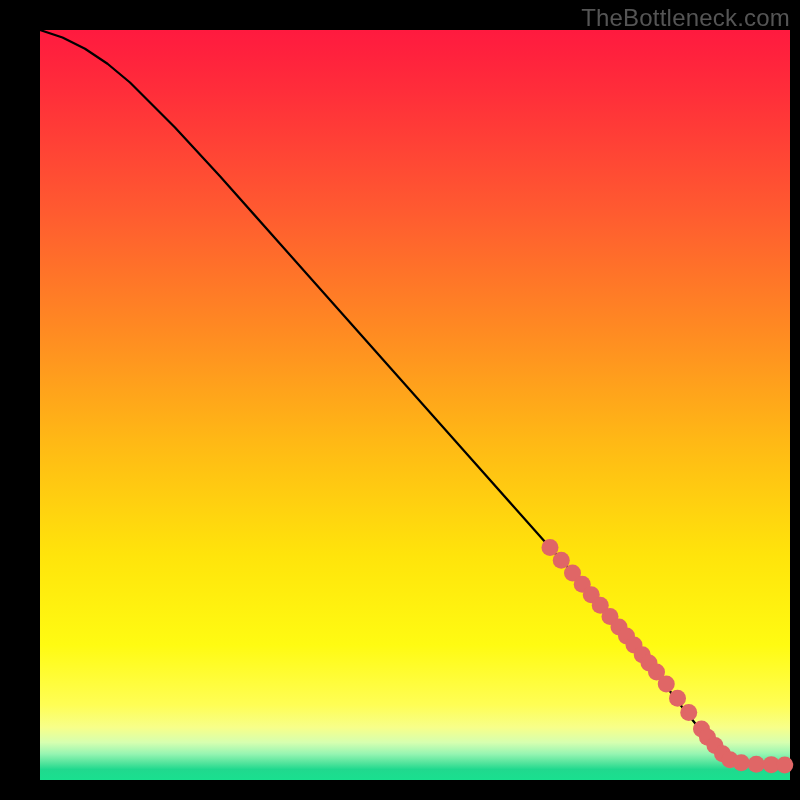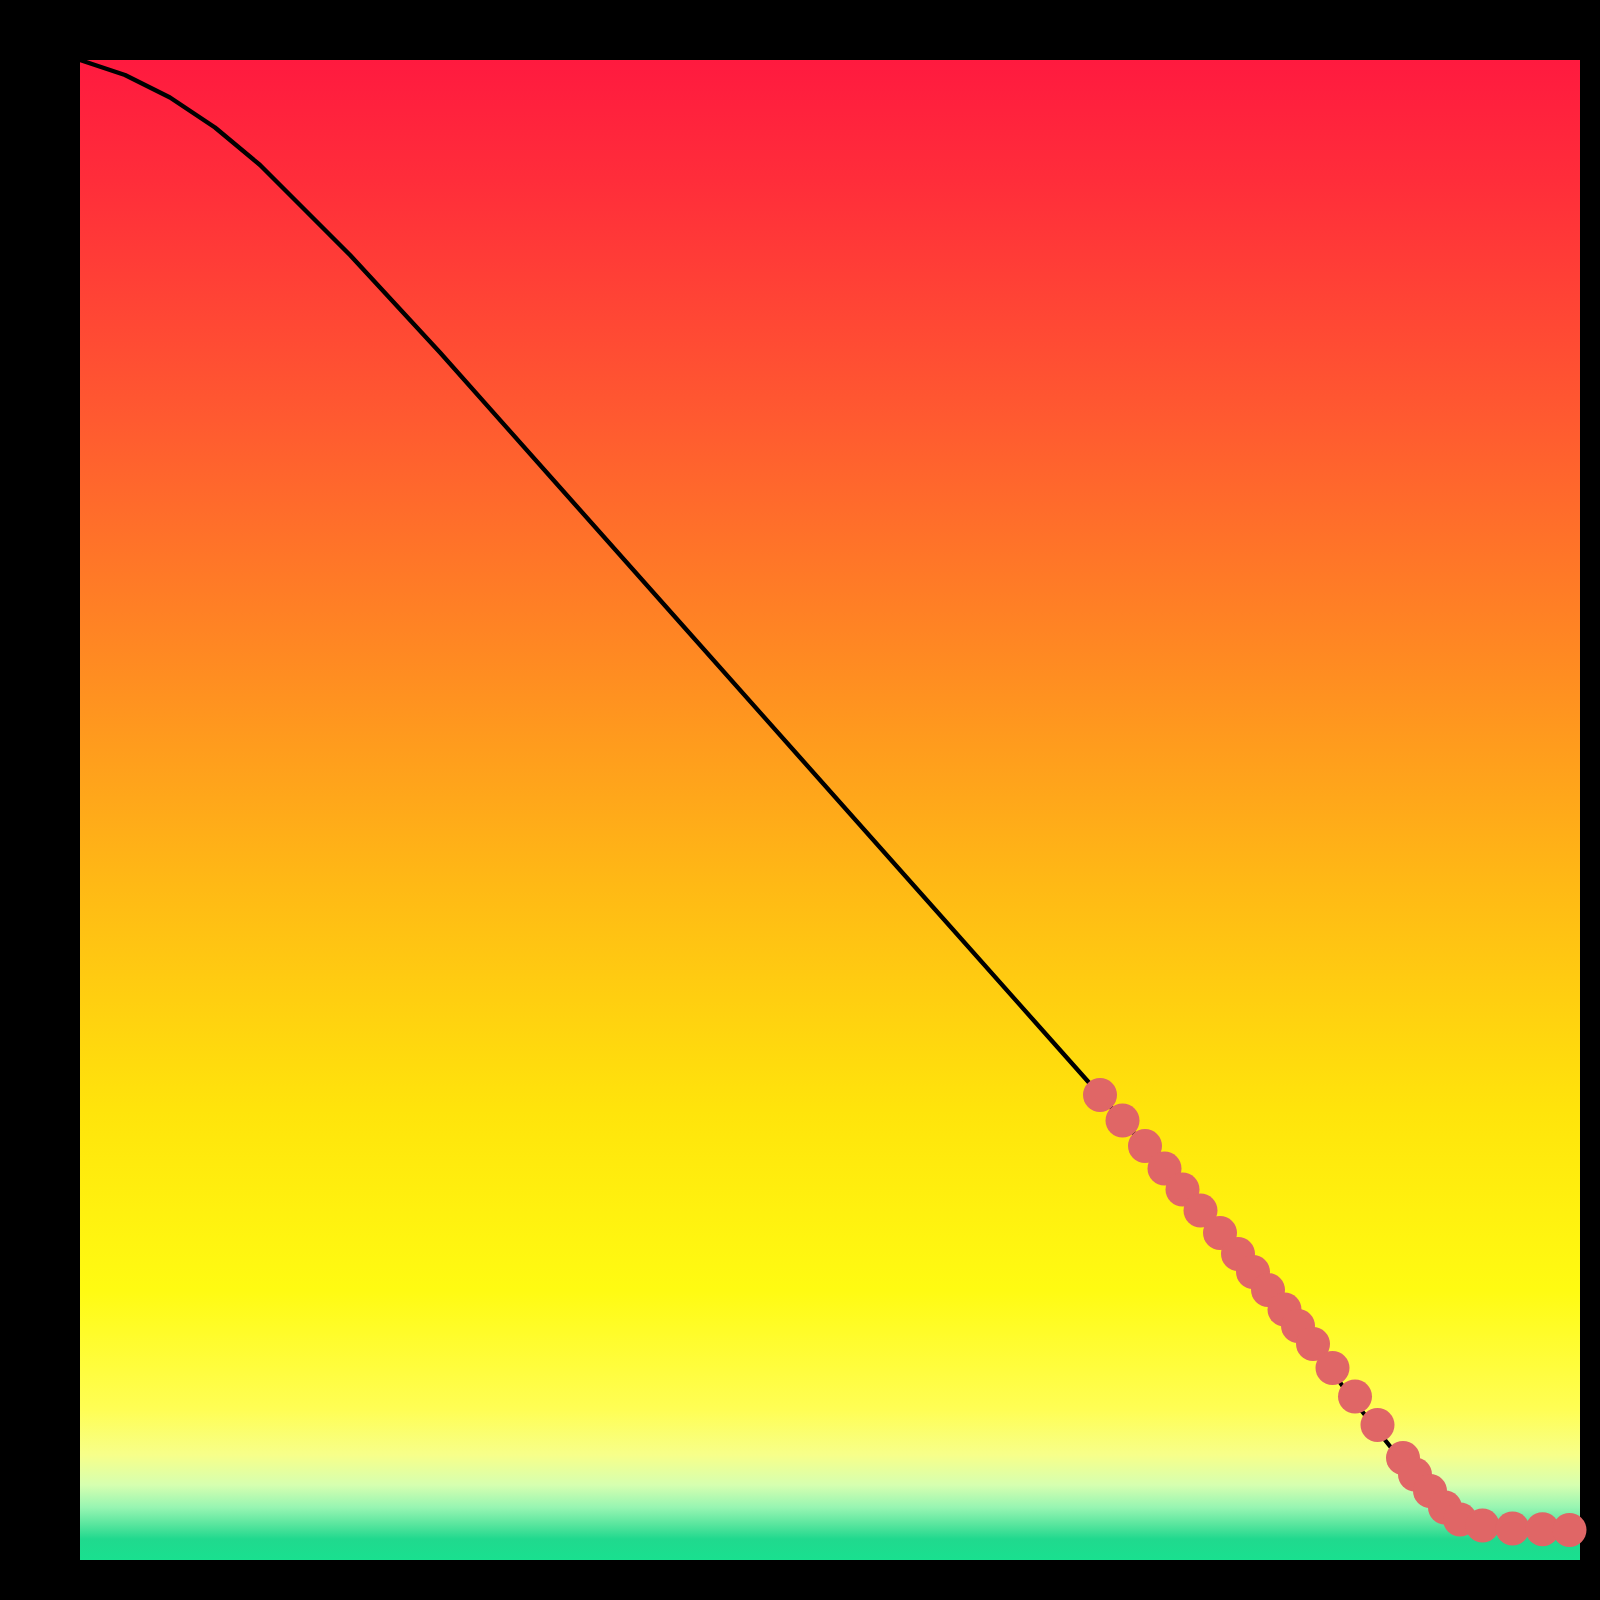--- a/index.html
+++ b/index.html
@@ -69,20 +69,21 @@
   }
   .pt {
     fill: #e06666;
     stroke: none;
   }
 </style>
 </head>
 <body>
 
 <div class="frame">
+  <div class="watermark">TheBottleneck.com</div>
 
   <div class="plot">
     <svg class="curve" viewBox="0 0 750 750" preserveAspectRatio="none">
       <path id="curve-path" class="line" d="M0.00 0.00 L22.50 7.50 L45.00 18.75 L67.50 33.75 L90.00 52.50 L112.50 75.00 L135.00 97.50 L180.00 146.25 L240.00 213.75 L300.00 281.25 L360.00 348.75 L420.00 416.25 L480.00 483.75 L540.00 551.25 L585.00 603.75 L615.00 641.25 L637.50 671.25 L652.50 690.00 L667.50 708.75 L682.50 723.75 L705.00 732.75 L727.50 734.25 L750.00 735.00"></path>
       <g id="points">
           <circle cx="510.00" cy="517.50" r="8.5" class="pt"></circle>
           <circle cx="521.25" cy="530.25" r="8.5" class="pt"></circle>
           <circle cx="532.50" cy="543.00" r="8.5" class="pt"></circle>
           <circle cx="542.25" cy="554.25" r="8.5" class="pt"></circle>
           <circle cx="551.25" cy="564.75" r="8.5" class="pt"></circle>

